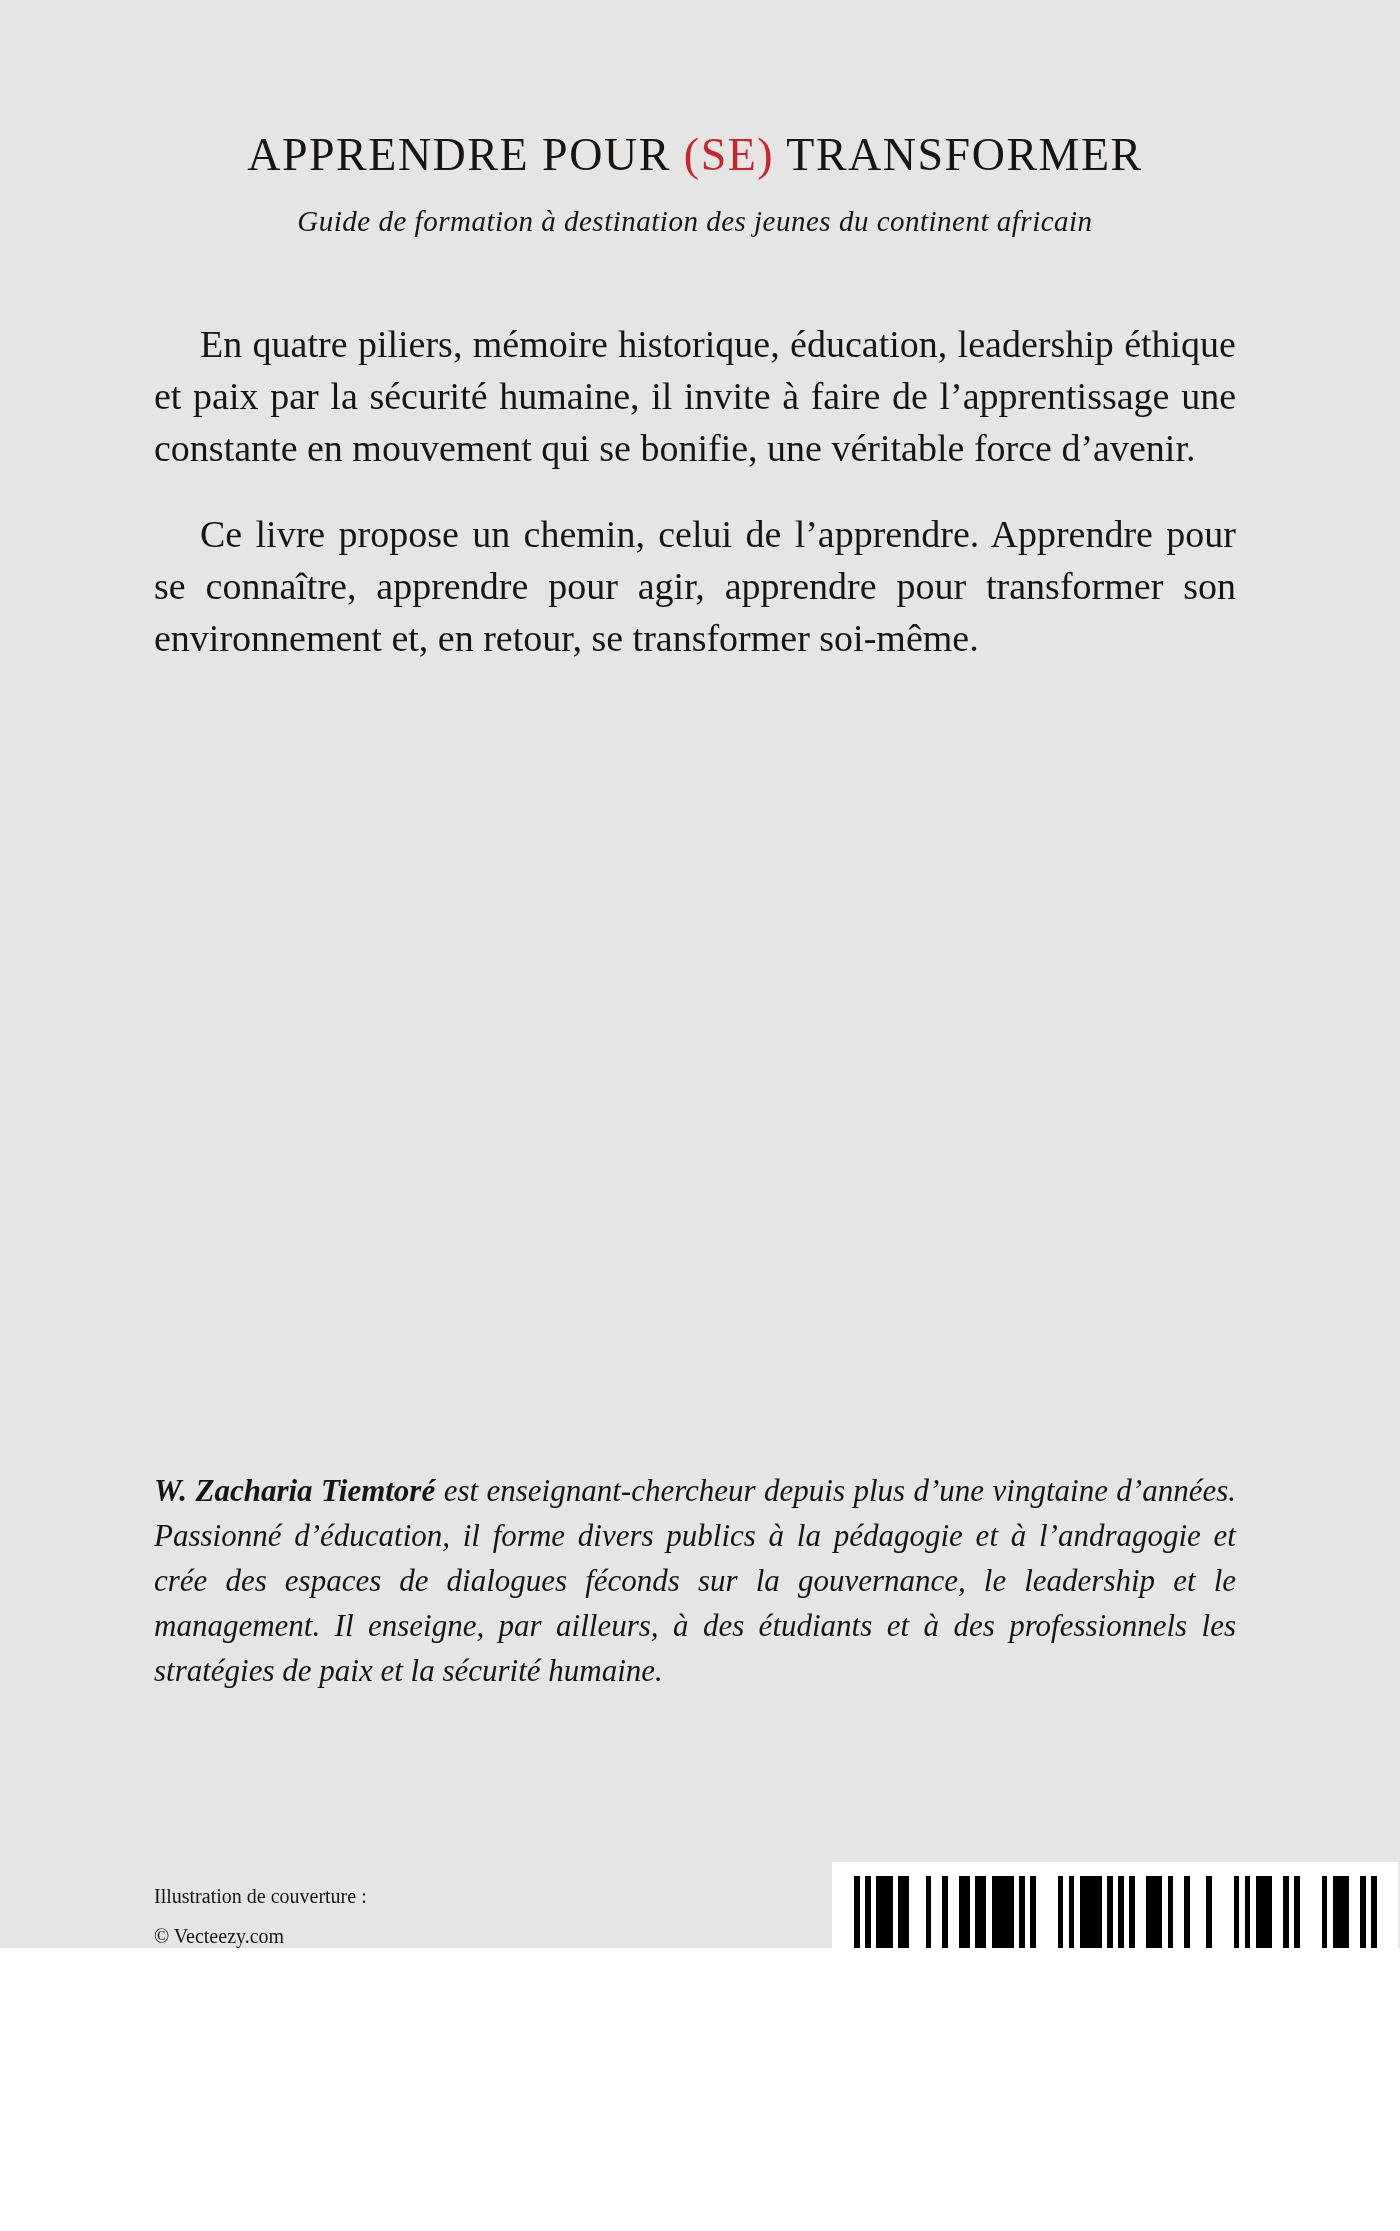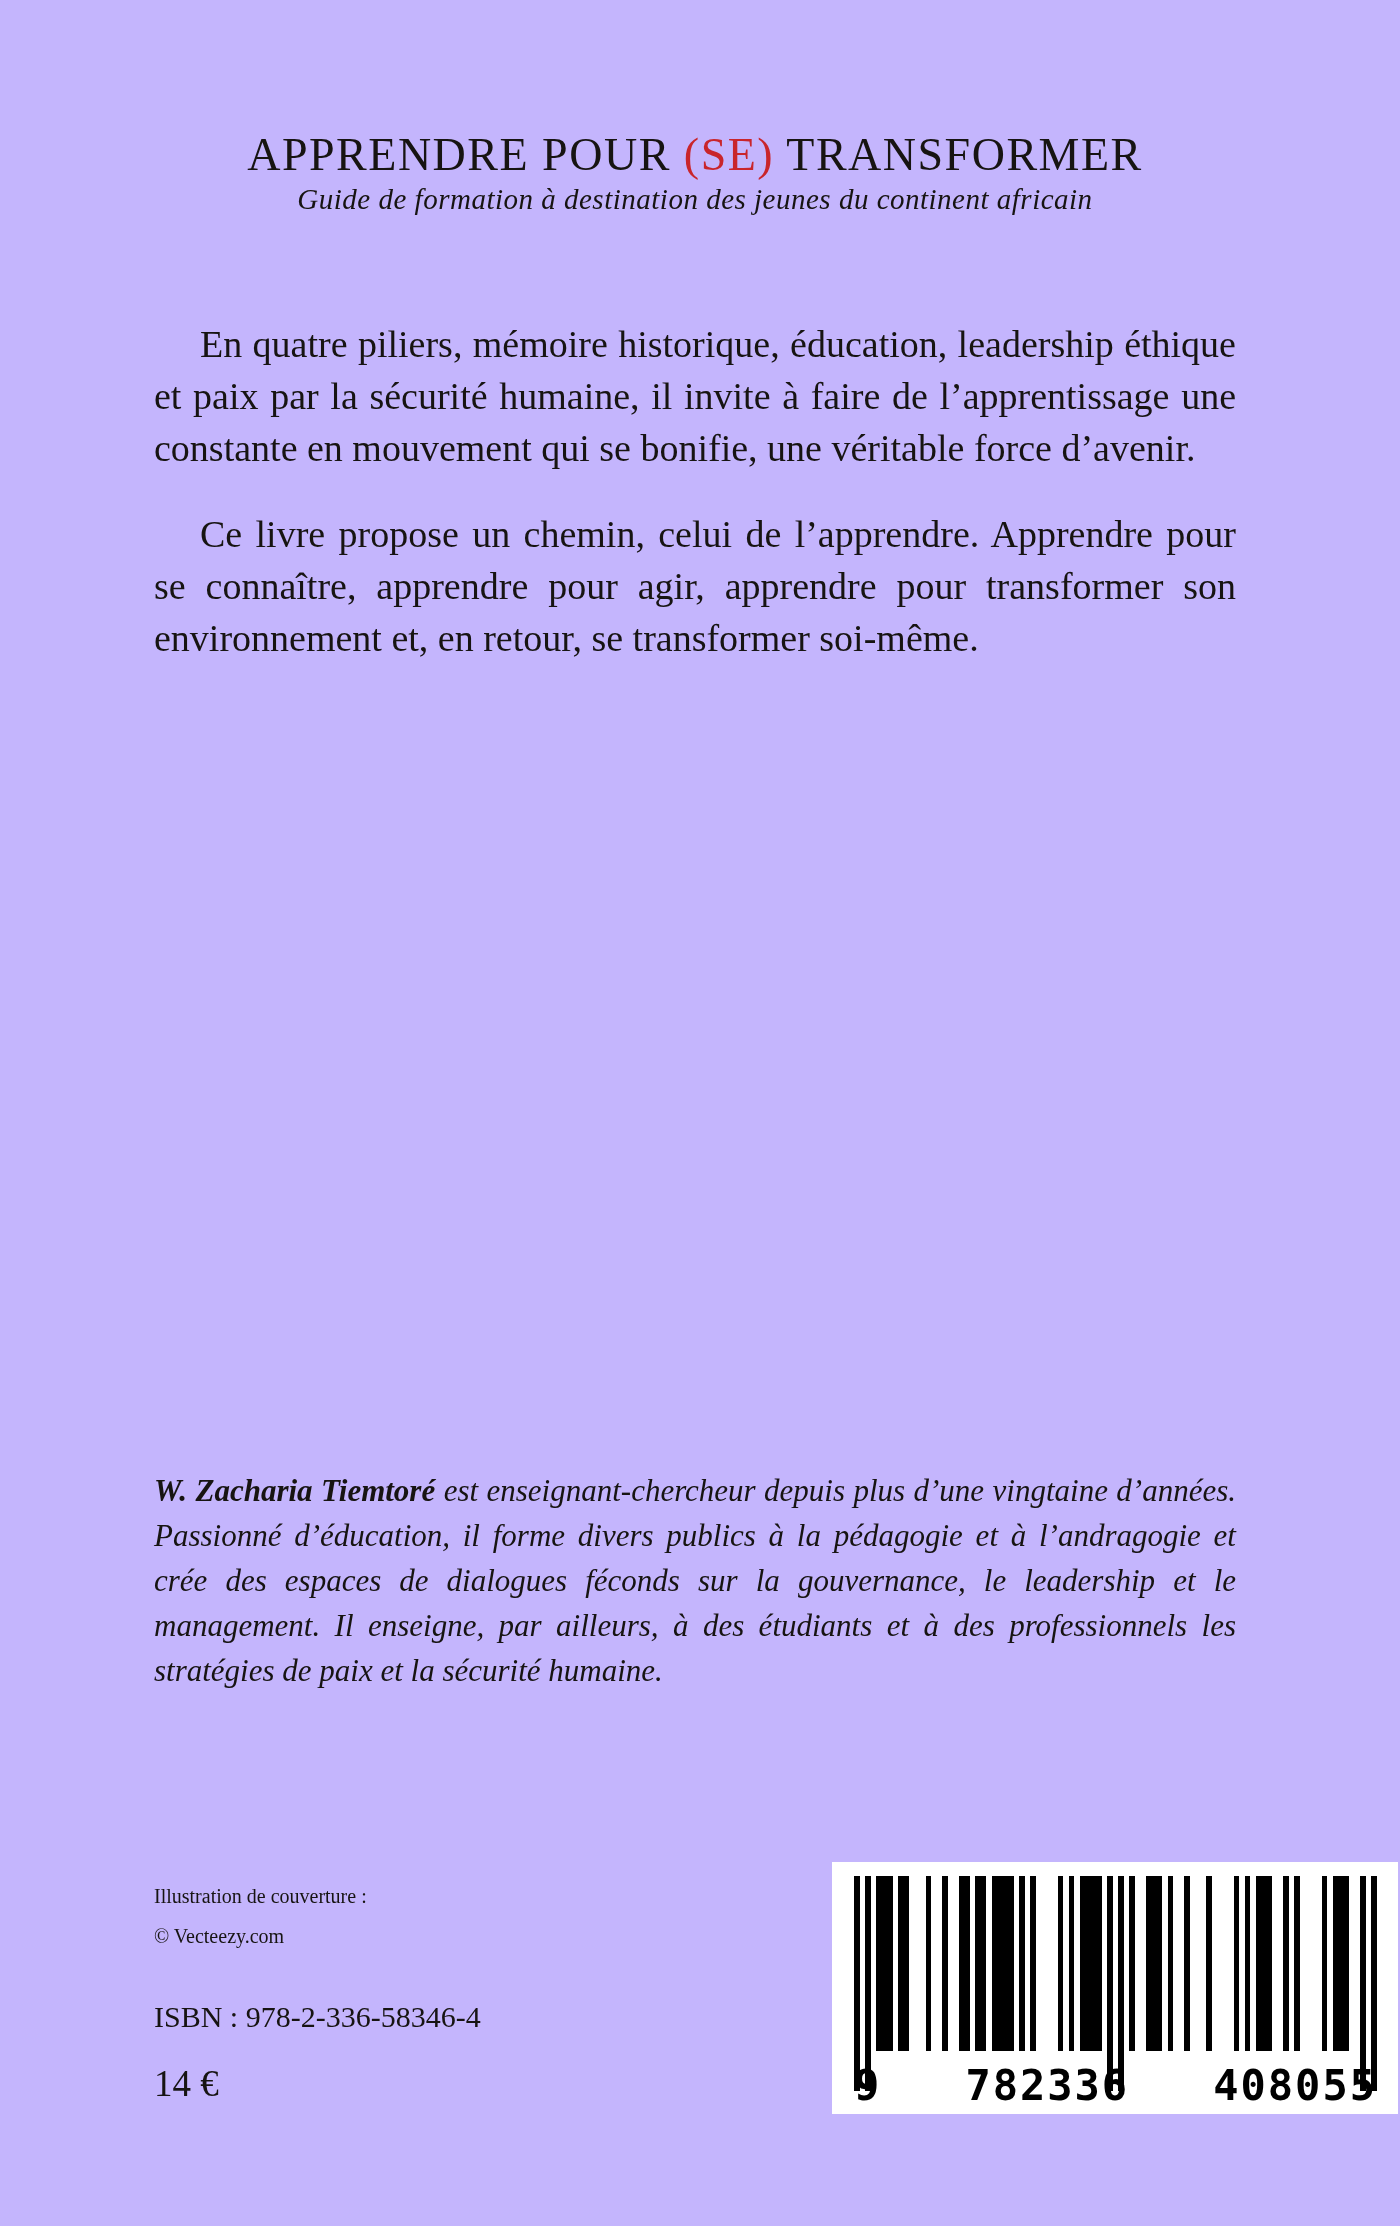--- a/index.html
+++ b/index.html
@@ -1,41 +1,41 @@
 <!DOCTYPE html>
 <html lang="fr"><head>
 <meta charset="utf-8">
 <style>
   html, body { margin: 0; padding: 0; }
   .page {
     position: relative;
     width: 1400px;
-    height: 2226px;
-    background: #c4b5fd;
+    height: 1948px;
+    background: #e5e5e5;
     color: #171412;
     font-family: "Liberation Serif", serif;
     overflow: hidden;
   }
   .header {
     position: absolute;
     left: 154px;
     top: 128px;
     width: 1082px;
     text-align: center;
   }
   .title {
     font-size: 46px;
     font-weight: 400;
     letter-spacing: 1.5px;
     white-space: nowrap;
     margin: 0;
   }
   .title .accent { color: #c9252b; }
   .subtitle {
-    margin-top: 2px;
+    margin-top: 24px;
     font-size: 29px;
     font-style: italic;
     letter-spacing: 0.5px;
   }
   .synopsis {
     position: absolute;
     left: 154px;
     top: 318px;
     width: 1082px;
   }

